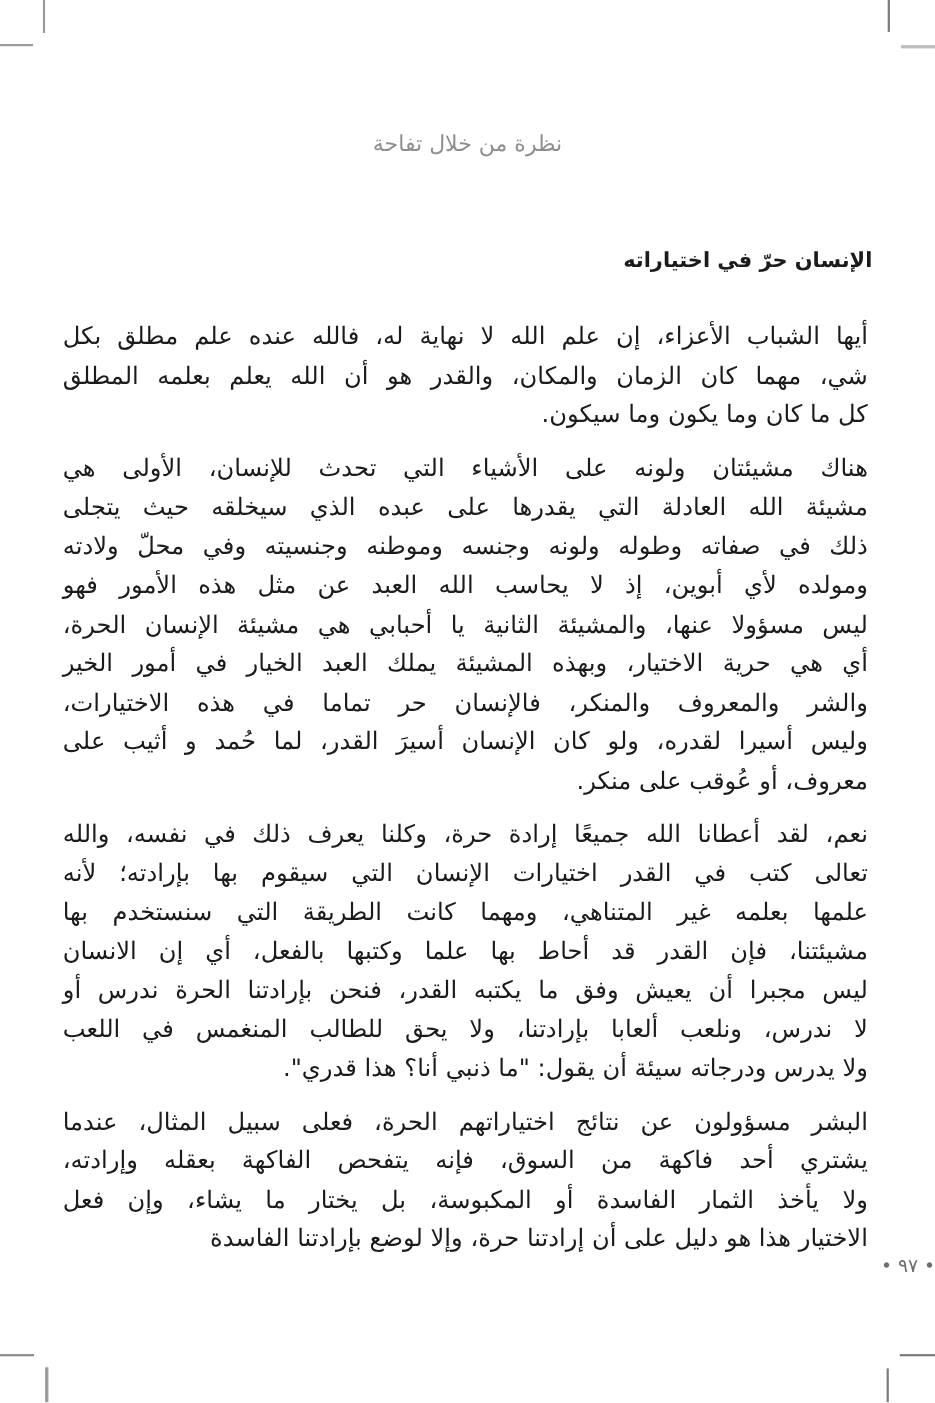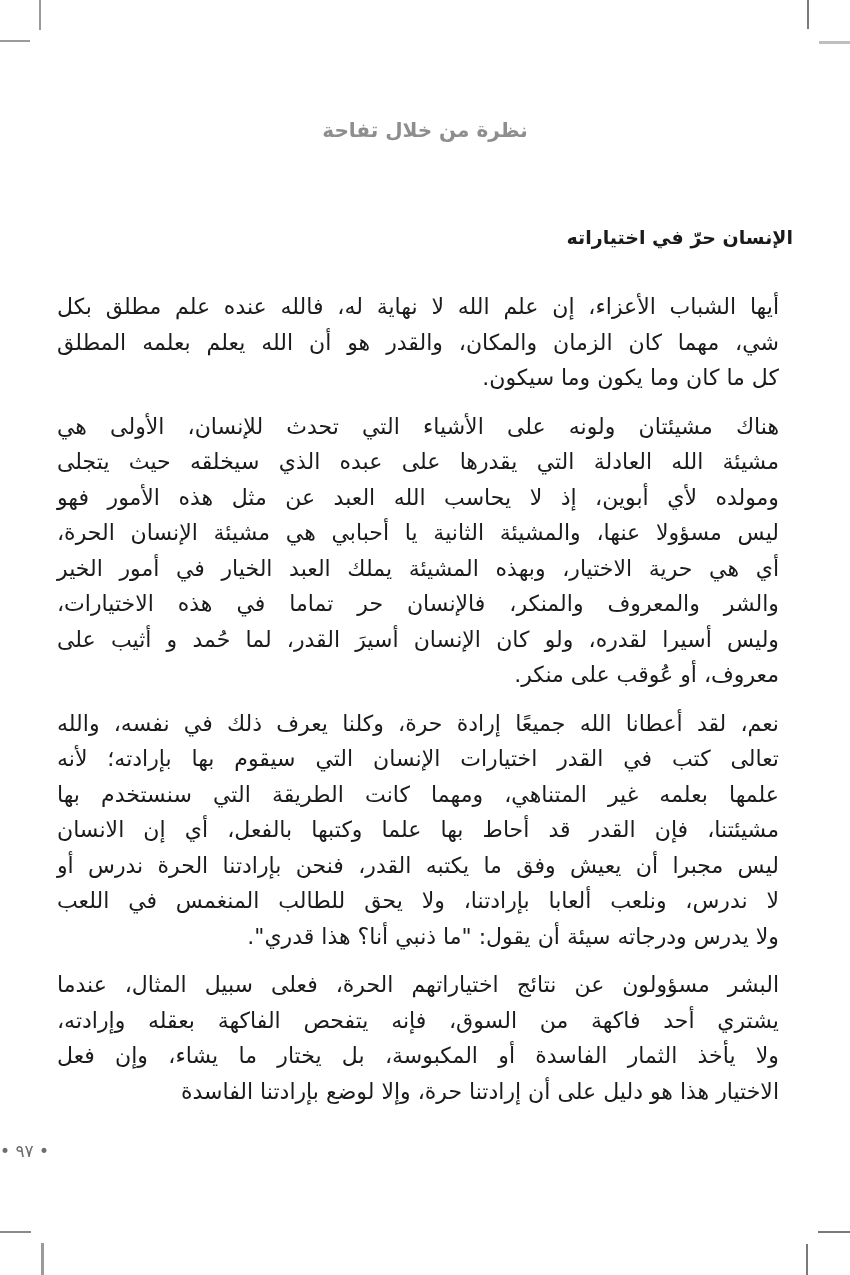--- a/index.html
+++ b/index.html
@@ -26,45 +26,45 @@
   .crop.tr-h{left:819px;top:41px;width:31px;height:3px;background:#bfbfbf;}
   .crop.bl-h{left:0;top:1231px;width:31px;height:2px;background:#8a8a8a;}
   .crop.bl-v{left:41px;top:1243px;width:3px;height:32px;}
   .crop.br-h{left:818px;top:1231px;width:32px;height:2px;background:#7a7a7a;}
   .crop.br-v{left:806px;top:1244px;width:2px;height:31px;background:#7a7a7a;}
 
   .running-head{
     position:absolute;top:118px;left:0;right:0;
     text-align:center;
     color:var(--header_gray);
-    font-size:20px;font-weight:bold;
+    font-size:20px;font-weight:normal;
     letter-spacing:0.5px;
   }
   .chapter-title{
     position:absolute;top:226px;right:57px;left:57px;
     margin:0;
     text-align:right;
     color:var(--ink);
     font-size:19px;font-weight:bold;
   }
   .body-text{
     position:absolute;top:289px;right:57px;left:57px;
     color:var(--ink);
     font-size:22px;
     line-height:35.5px;
   }
-  .para{margin:0 14px 13px 0;}
+  .para{margin:0 4px 13px 0;}
   .tline{
     text-align:justify;
     text-align-last:justify;
   }
   .tline.last{text-align-last:right;}
   .folio{
     position:absolute;top:1141px;left:0;right:0;
-    text-align:left;
+    text-align:right;
     color:var(--folio_gray);
     font-size:17px;
     letter-spacing:2px;
   }
 </style>
 </head>
 <body>
 
 <div class="page">
 
@@ -85,20 +85,21 @@
 
     <div class="para">
       <div class="tline">أيها الشباب الأعزاء، إن علم الله لا نهاية له، فالله عنده علم مطلق بكل</div>
       <div class="tline">شي، مهما كان الزمان والمكان، والقدر هو أن الله يعلم بعلمه المطلق</div>
       <div class="tline last">كل ما كان وما يكون وما سيكون.</div>
     </div>
 
     <div class="para">
       <div class="tline">هناك مشيئتان ولونه على الأشياء التي تحدث للإنسان، الأولى هي</div>
       <div class="tline">مشيئة الله العادلة التي يقدرها على عبده الذي سيخلقه حيث يتجلى</div>
+      <div class="tline">ذلك في صفاته وطوله ولونه وجنسه وموطنه وجنسيته وفي محلّ ولادته</div>
       <div class="tline">ومولده لأي أبوين، إذ لا يحاسب الله العبد عن مثل هذه الأمور فهو</div>
       <div class="tline">ليس مسؤولا عنها، والمشيئة الثانية يا أحبابي هي مشيئة الإنسان الحرة،</div>
       <div class="tline">أي هي حرية الاختيار، وبهذه المشيئة يملك العبد الخيار في أمور الخير</div>
       <div class="tline">والشر والمعروف والمنكر، فالإنسان حر تماما في هذه الاختيارات،</div>
       <div class="tline">وليس أسيرا لقدره، ولو كان الإنسان أسيرَ القدر، لما حُمد و أثيب على</div>
       <div class="tline last">معروف، أو عُوقب على منكر.</div>
     </div>
 
     <div class="para">
       <div class="tline">نعم، لقد أعطانا الله جميعًا إرادة حرة، وكلنا يعرف ذلك في نفسه، والله</div>

